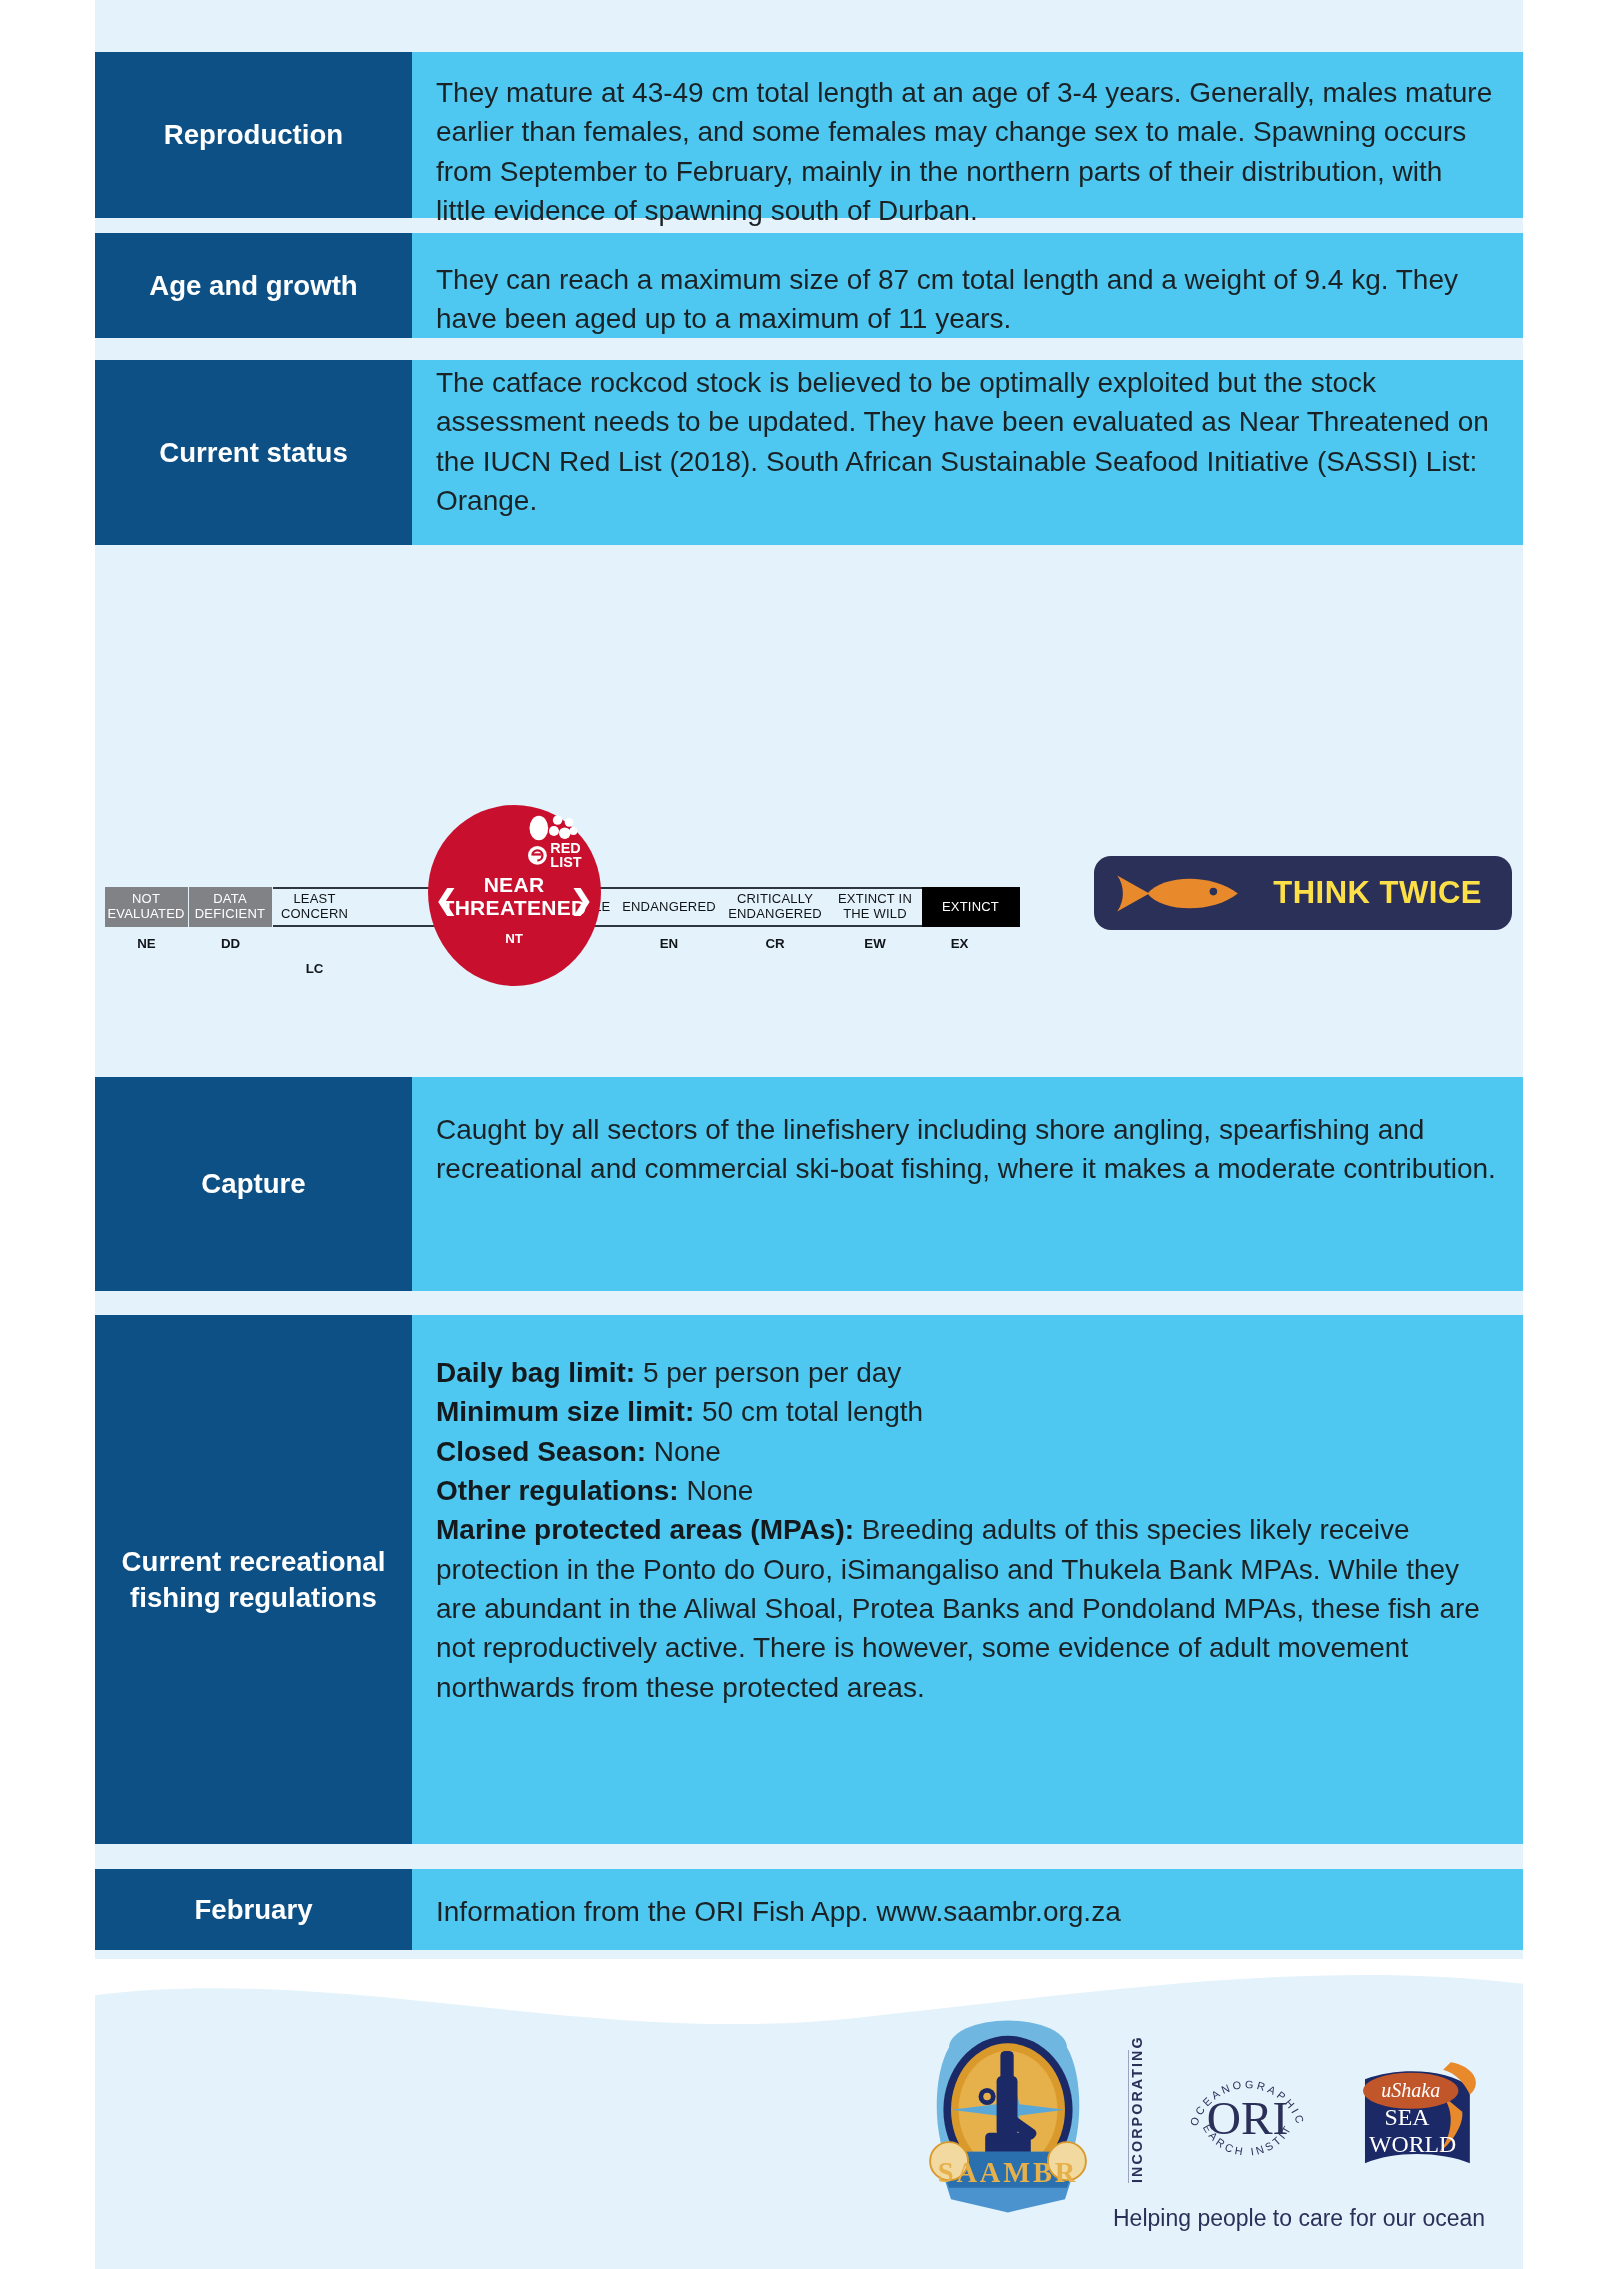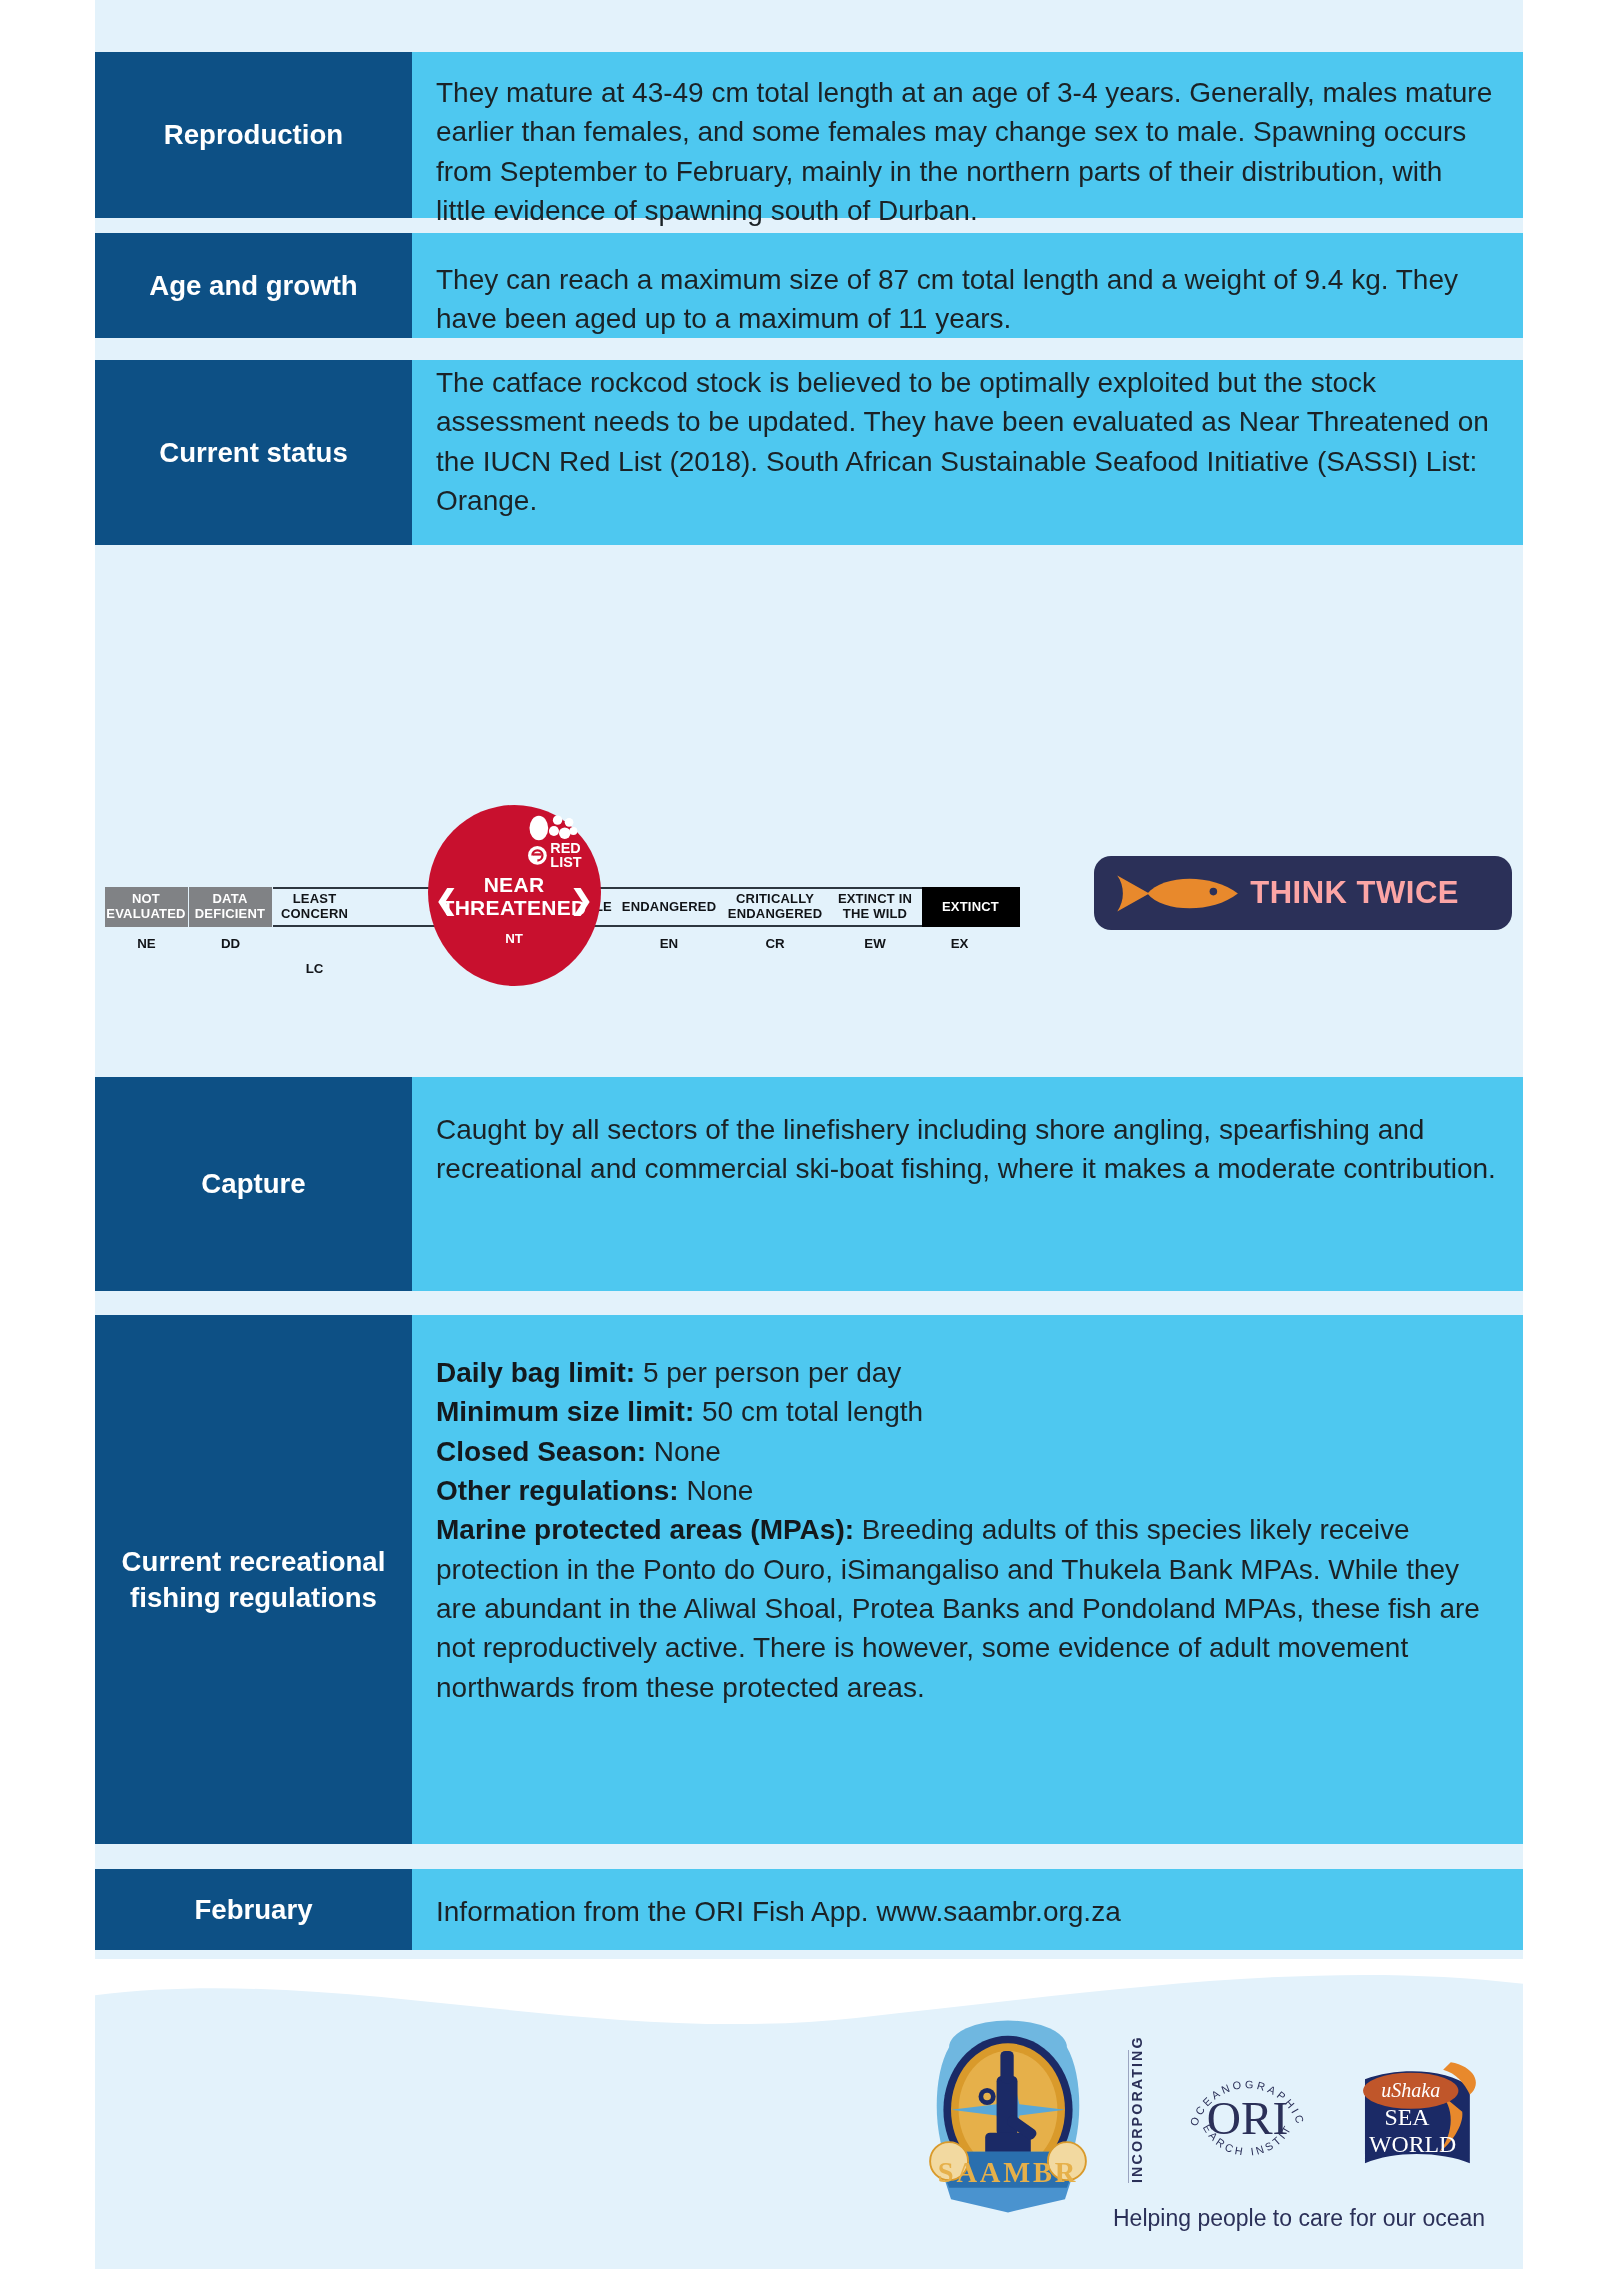--- a/index.html
+++ b/index.html
@@ -83,21 +83,21 @@
     height: 40px;
   }
   .cat {
     border-top: 2.9px solid #2e3740;
     border-bottom: 2.9px solid #2e3740;
     display: flex;
     align-items: center;
     justify-content: center;
     text-align: center;
     font-size: 13px;
-    font-weight: bold;
+    font-weight: normal;
     line-height: 1.12;
     letter-spacing: 0.2px;
     color: #111418;
     background: #e3f2fb;
     padding: 0 5.7px;
   }
   .cat.grey {
     background: #808285;
     color: #ffffff;
     border-top: none;
@@ -192,24 +192,25 @@
     top: 86px;
     width: 418px;
     height: 74px;
     background: #2b3058;
     border-radius: 17px;
     display: flex;
     align-items: center;
     padding-left: 13.3px;
   }
   .tt-label {
-    color: #fca5a5;
+    color: #fde047;
     font-weight: bold;
     font-size: 31px;
     letter-spacing: 0.5px;
+    margin-left: 23px;
   }
 
   
   .footer-wave {
     position: absolute;
     left: 95px;
     top: 1959px;
     width: 1428px;
     height: 310px;
     overflow: hidden;

